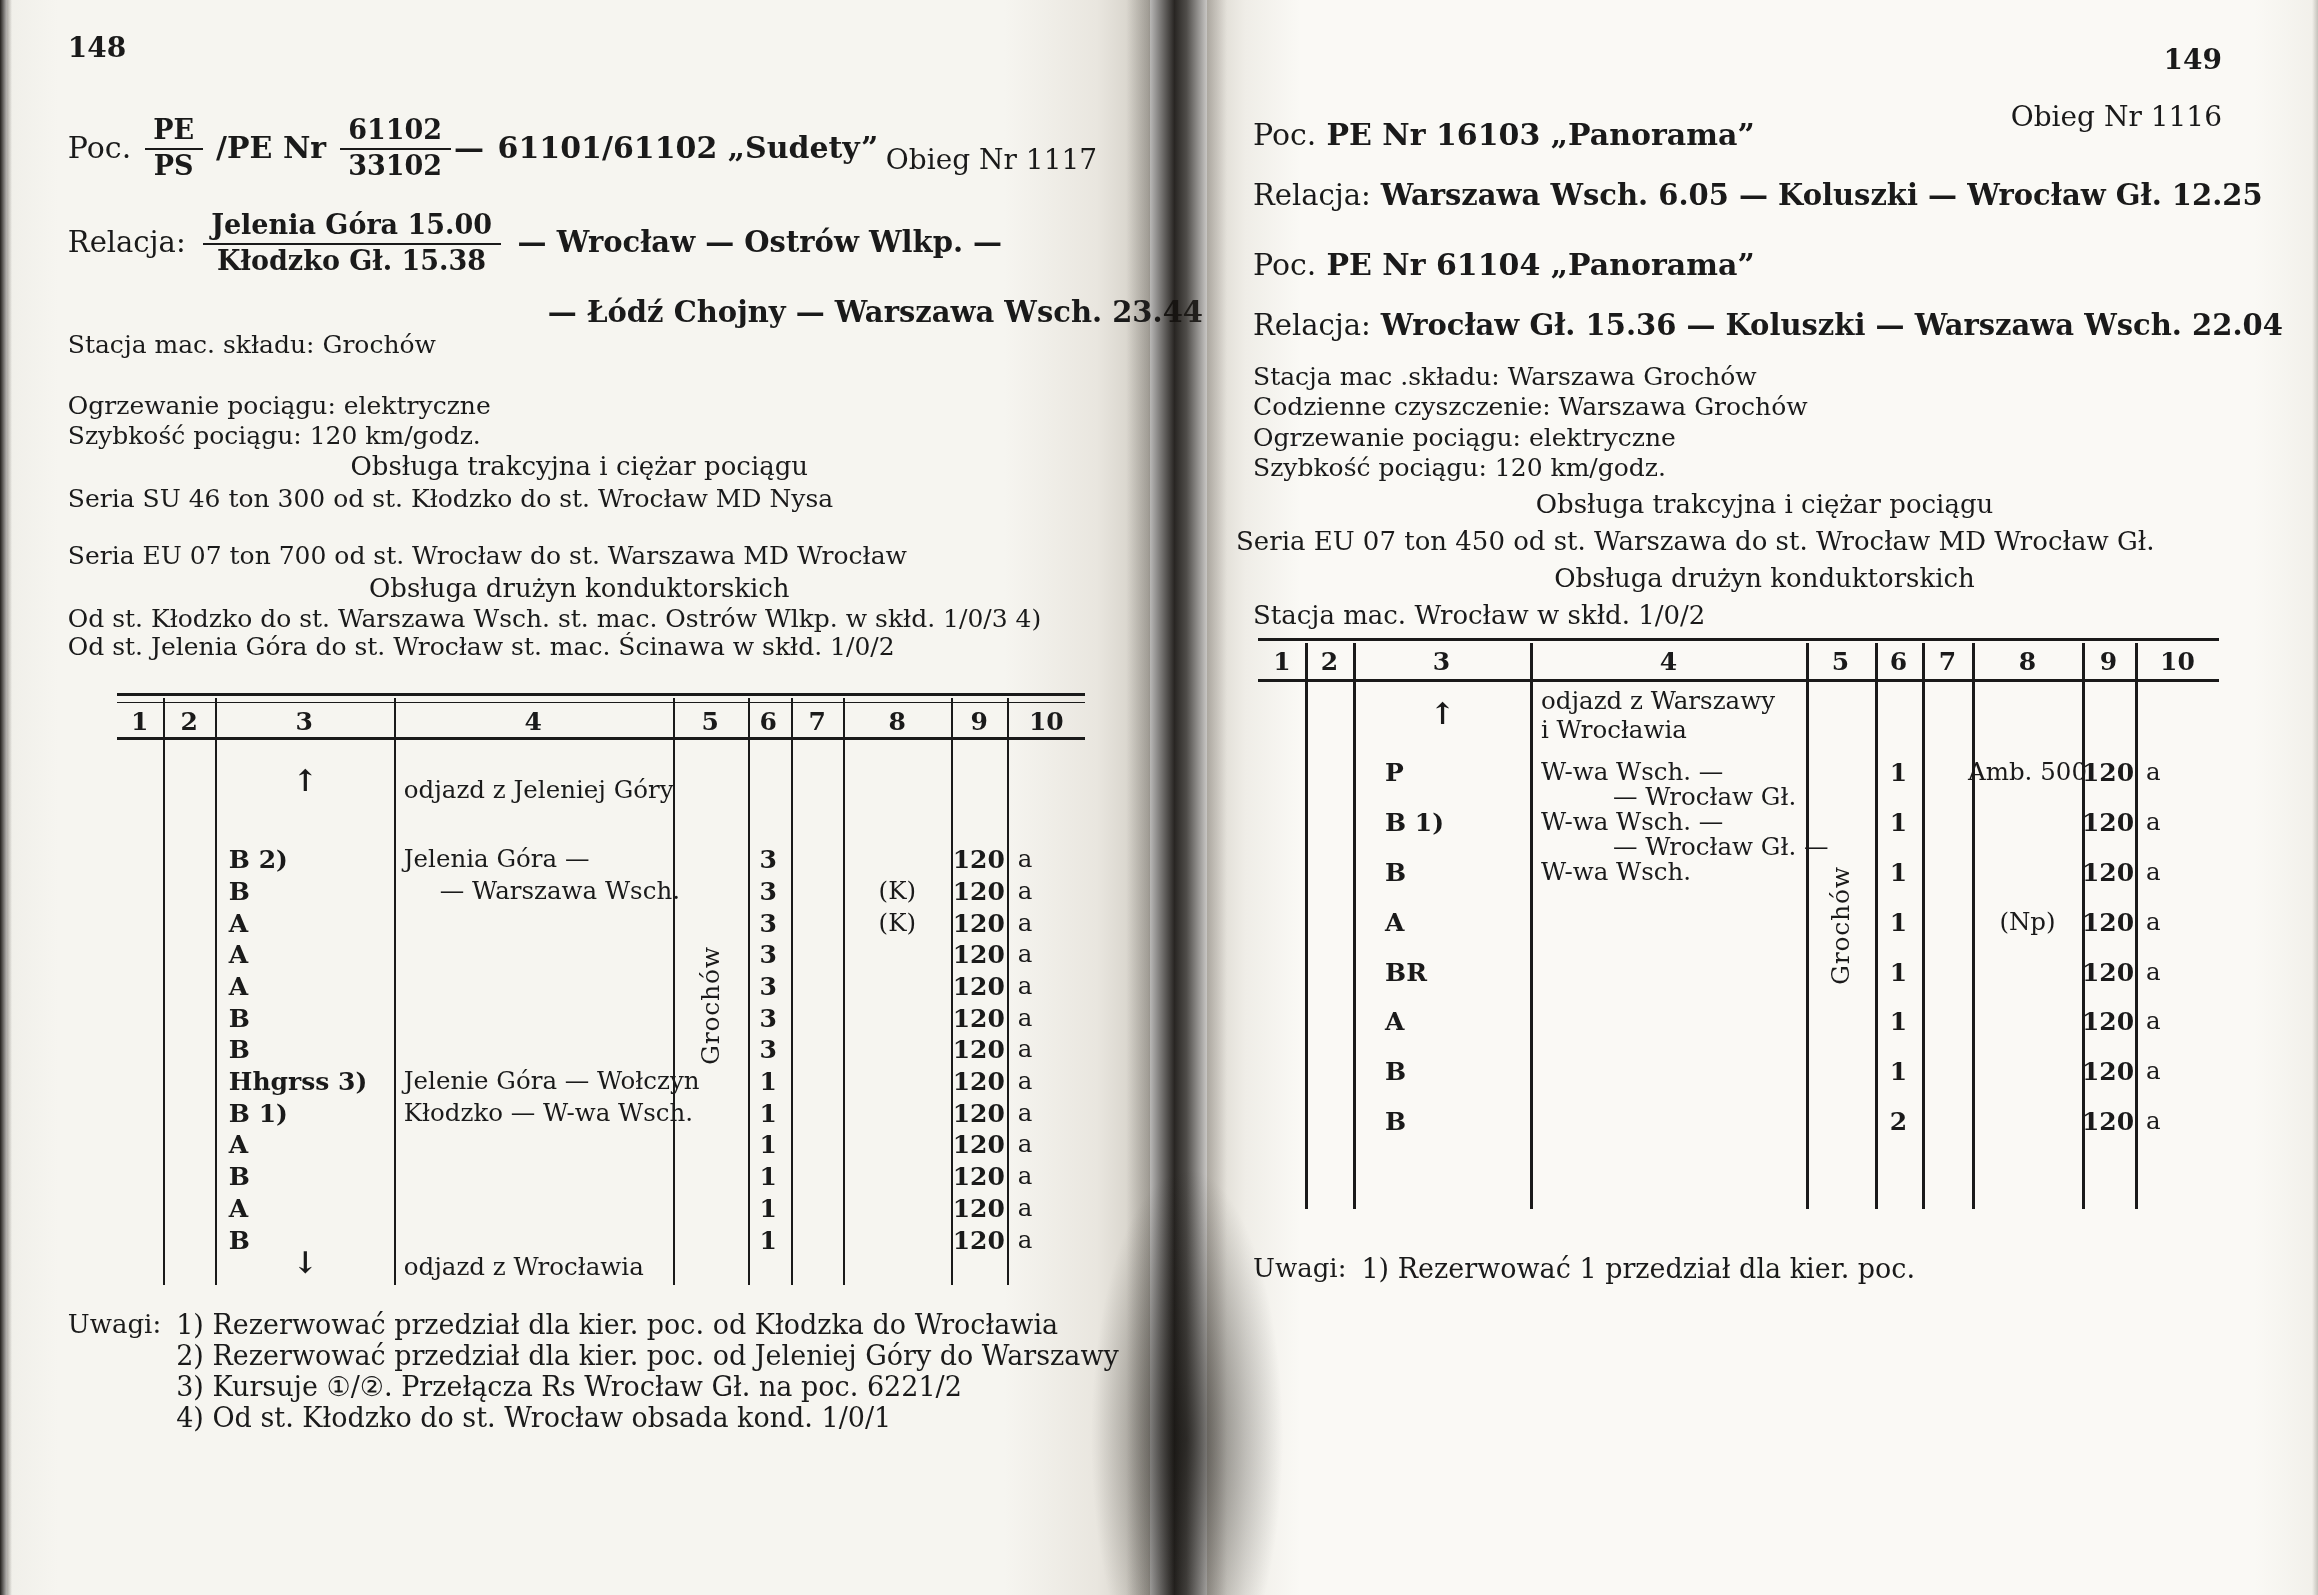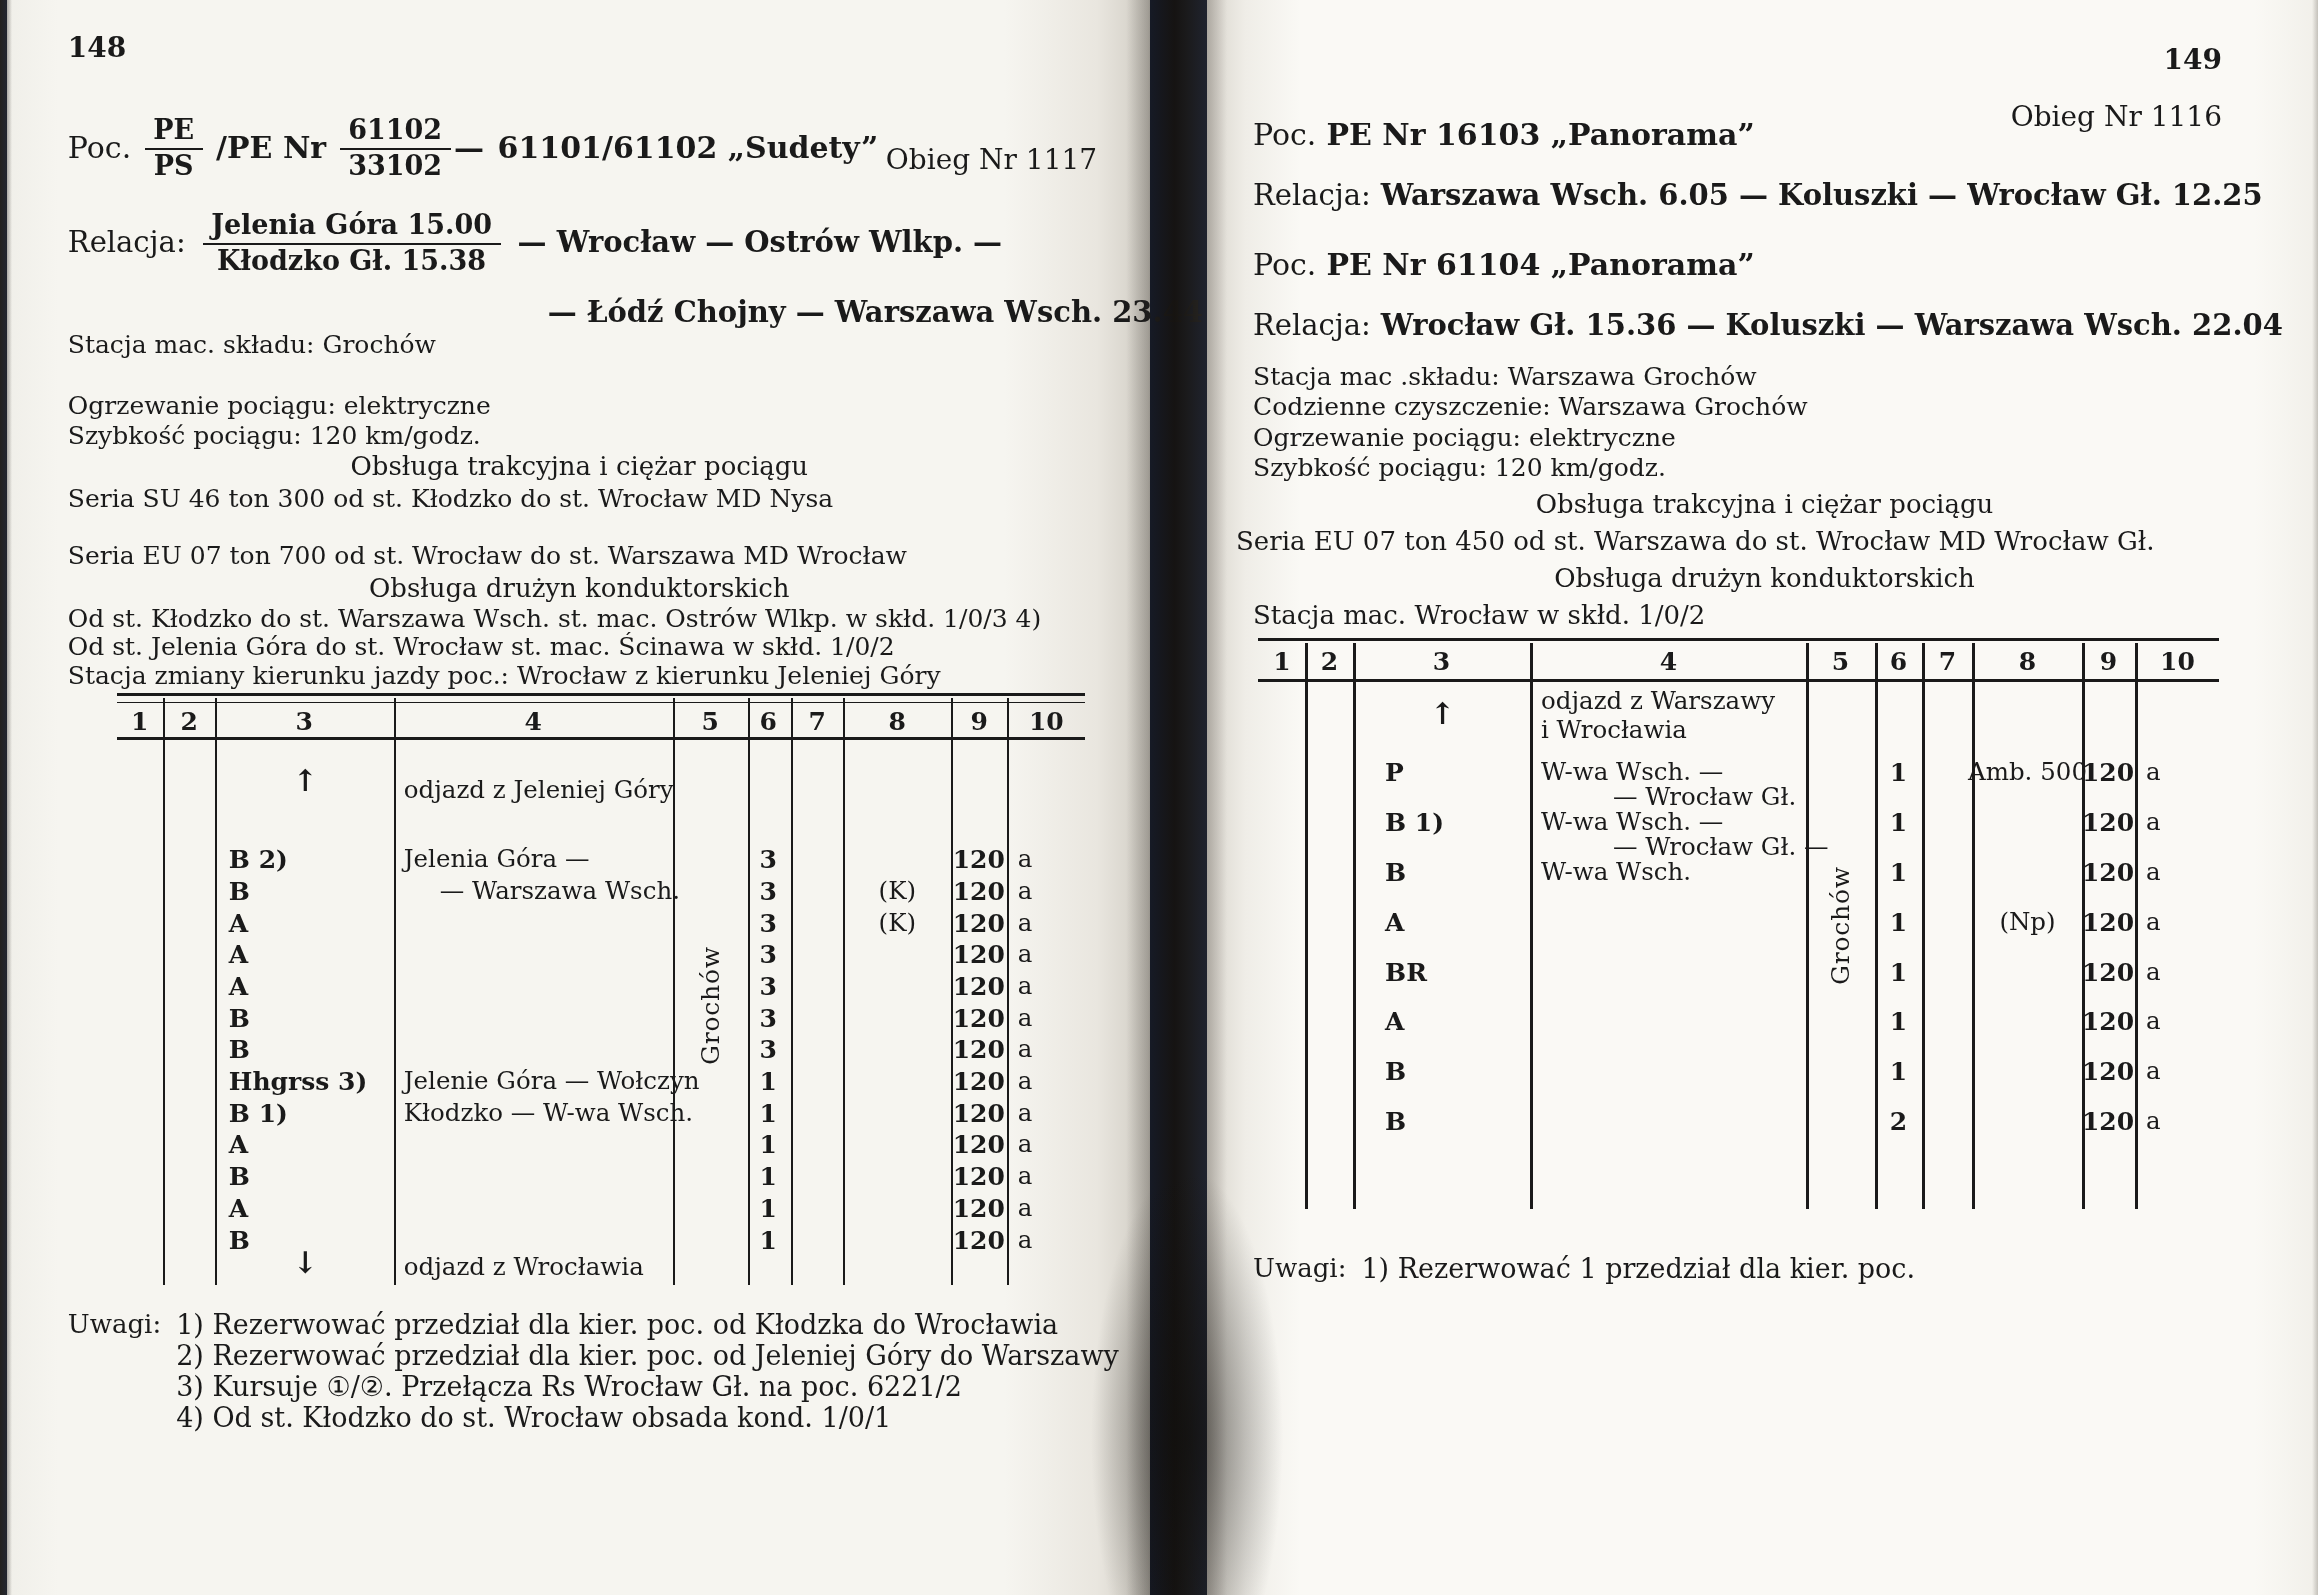--- a/index.html
+++ b/index.html
@@ -1,17 +1,17 @@
 <!DOCTYPE html>
 <html style="font-size:13.5px"><head>
 <meta charset="utf-8">
 <style>
   html,body{margin:0;padding:0;background:#b9b5ad;}
   #canvas{position:relative;width:2319px;height:1595px;overflow:hidden;
-          background:#0f172a;font-family:"DejaVu Serif","Liberation Serif",serif;color:#1a1a1a;}
+          background:#ffffff;font-family:"DejaVu Serif","Liberation Serif",serif;color:#1a1a1a;}
   .page{position:absolute;top:0;height:1595px;}
   #left-page{left:6.8px;width:1143px;
     background:linear-gradient(90deg,#f0efe9 0,#f6f5f0 51px,#f6f5f0 997px,#e9e6df 1090px,#cfcbc2 1143px);}
   #right-page{left:1207px;width:1112px;
     background:linear-gradient(90deg,#d8d4cc 0,#efede7 38px,#faf9f5 93px,#faf9f5 1048px,#f1efe9 1112px);}
   #gutter{position:absolute;left:1126px;top:0;width:101px;height:1595px;
     background:linear-gradient(90deg,rgba(40,36,32,0) 0%,rgba(40,36,32,.28) 22%,rgba(22,19,16,.92) 48%,rgba(30,27,23,.78) 60%,rgba(70,64,57,.3) 80%,rgba(70,64,57,0) 100%);}
   #gutter-blob{position:absolute;left:1090px;top:1166px;width:194px;height:440px;
     background:radial-gradient(ellipse at 50% 62%,rgba(15,13,10,.55),rgba(15,13,10,0) 70%);}
   #left-edge{position:absolute;left:0;top:0;width:12px;height:1595px;
@@ -84,21 +84,20 @@
     <div class="t fs30" style="left:61px;top:391px">Ogrzewanie pociągu: elektryczne</div>
     <div class="t fs30" style="left:61px;top:421px">Szybkość pociągu: 120 km/godz.</div>
 
     <div class="t fs31 center" style="top:451px">Obsługa trakcyjna i ciężar pociągu</div>
     <div class="t fs30" style="left:61px;top:484px">Seria SU 46 ton 300 od st. Kłodzko do st. Wrocław MD Nysa</div>
     <div class="t fs30" style="left:61px;top:541px">Seria EU 07 ton 700 od st. Wrocław do st. Warszawa MD Wrocław</div>
 
     <div class="t fs31 center" style="top:573px">Obsługa drużyn konduktorskich</div>
     <div class="t fs30" style="left:61px;top:604px">Od st. Kłodzko do st. Warszawa Wsch. st. mac. Ostrów Wlkp. w skłd. 1/0/3 4)</div>
     <div class="t fs30" style="left:61px;top:632px">Od st. Jelenia Góra do st. Wrocław st. mac. Ścinawa w skłd. 1/0/2</div>
-    <div class="t fs30" style="left:61px;top:661px">Stacja zmiany kierunku jazdy poc.: Wrocław z kierunku Jeleniej Góry</div>
 
     <div class="ttable" id="left-table" style="left: 110px; top: 693px; width: 968px; height: 592px;">
         <div class="hline" style="left: 0px; top: 0px; width: 968px; height: 3.4px;"></div>
         <div class="hline" style="left: 0px; top: 8.5px; width: 968px; height: 1.7px;"></div>
         <div class="hline" style="left: 0px; top: 44px; width: 968px; height: 2.5px;"></div>
         <div class="th-num" style="left: 2.5px; top: 13.5px; width: 41px;">1</div>
         <div class="th-num" style="left: 52px; top: 13.5px; width: 41px;">2</div>
         <div class="th-num" style="left: 167px; top: 13.5px; width: 41px;">3</div>
         <div class="th-num" style="left: 396px; top: 13.5px; width: 41px;">4</div>
         <div class="th-num" style="left: 573px; top: 13.5px; width: 41px;">5</div>

